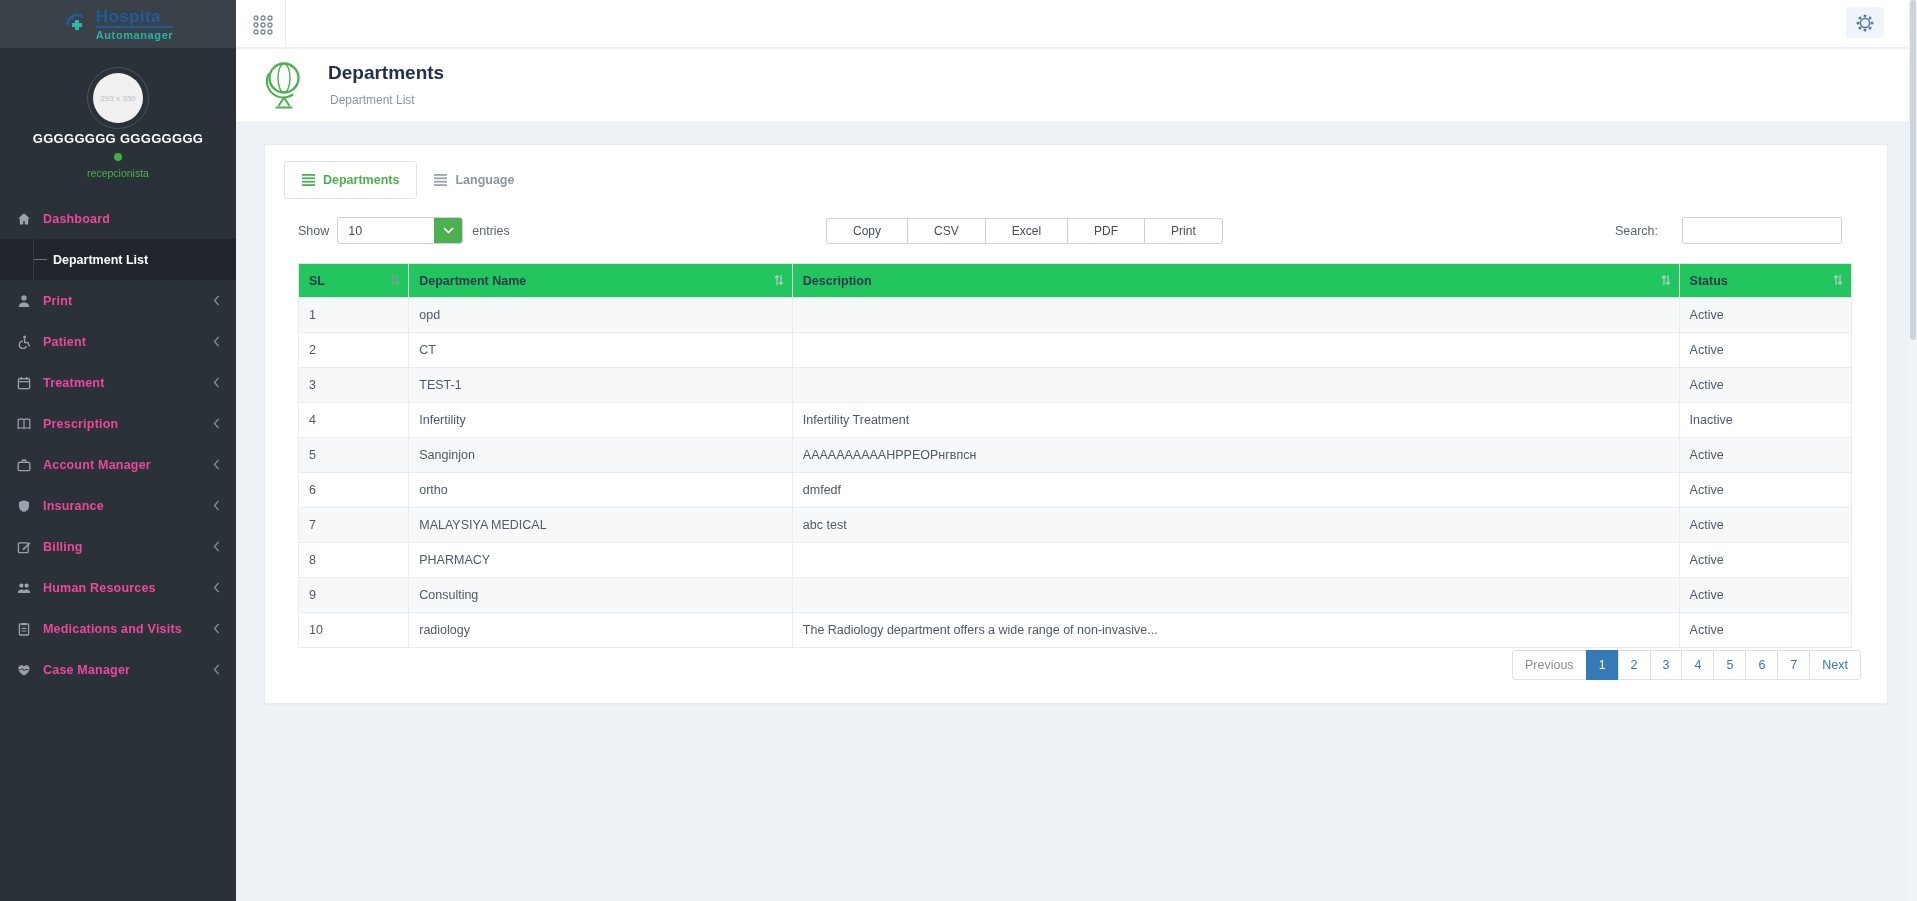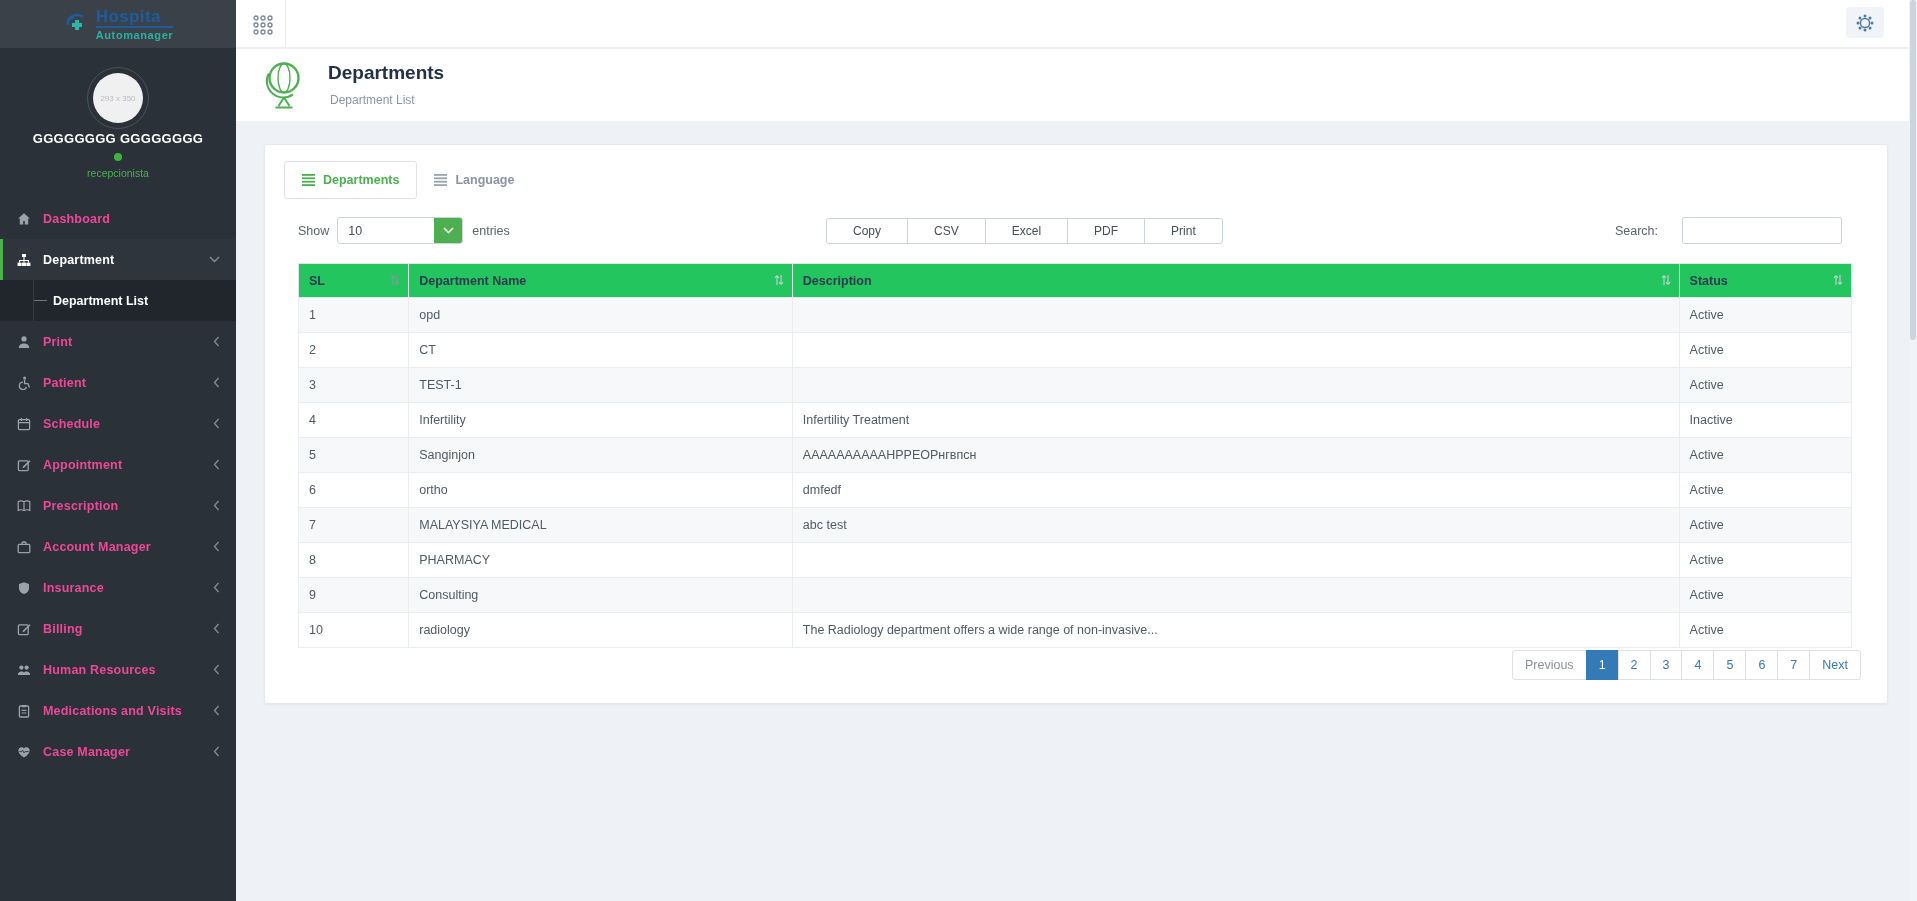--- a/index.html
+++ b/index.html
@@ -116,39 +116,20 @@
   <nav class="menu">
     <div class="mi">
       <span class="mi-ic">
         <svg width="14" height="14" viewBox="0 0 14 14">
             <path d="M7 1.2 1.2 6.6h1.6v6h3.4V9h1.6v3.6h3.4v-6h1.6Z" fill="currentColor"></path>
           </svg>
       </span>
       <span class="mi-label">Dashboard</span>
     </div>
 
-    <div class="mi active">
-      <span class="mi-ic">
-        <svg width="14" height="14" viewBox="0 0 14 14">
-            <g fill="currentColor">
-              <rect x="5" y="1" width="4" height="3"></rect>
-              <rect x="0.6" y="9.6" width="4" height="3.4"></rect>
-              <rect x="5" y="9.6" width="4" height="3.4"></rect>
-              <rect x="9.4" y="9.6" width="4" height="3.4"></rect>
-            </g>
-            <path d="M7 4v2.5M2.6 9.6V7.5h8.8v2.1M7 6.5v3.1" stroke="currentColor" stroke-width="1.1" fill="none"></path>
-          </svg>
-      </span>
-      <span class="mi-label">Department</span>
-      <span class="mi-chev">
-        <svg width="11" height="7" viewBox="0 0 11 7">
-            <path d="m1 1 4.5 4.5L10 1" stroke="currentColor" stroke-width="1.4" fill="none"></path>
-          </svg>
-      </span>
-    </div>
     <div class="submenu">
       <div class="smi">
         <span class="tree"></span>
         <span class="smi-label">Department List</span>
       </div>
     </div>
 
     <div class="mi">
       <span class="mi-ic">
         <svg width="14" height="14" viewBox="0 0 14 14">
@@ -180,42 +161,28 @@
         </span>
     </div>
 
     <div class="mi">
       <span class="mi-ic">
         <svg width="14" height="14" viewBox="0 0 14 14">
             <rect x="1.4" y="2.6" width="11.2" height="10" rx="1" stroke="currentColor" stroke-width="1.3" fill="none"></rect>
             <path d="M1.4 5.6h11.2M4.4 1v3M9.6 1v3" stroke="currentColor" stroke-width="1.3" fill="none"></path>
           </svg>
       </span>
-      <span class="mi-label">Schedule</span>
-      <span class="mi-chev">
-          <svg width="7" height="11" viewBox="0 0 7 11">
-            <path d="M5.5 1 1.5 5.5l4 4.5" stroke="currentColor" stroke-width="1.3" fill="none"></path>
-          </svg>
-        </span>
-    </div>
-
-    <div class="mi">
-      <span class="mi-ic">
-        <svg width="14" height="14" viewBox="0 0 14 14">
-            <rect x="1.4" y="2.8" width="9.8" height="9.8" rx="1" stroke="currentColor" stroke-width="1.3" fill="none"></rect>
-            <path d="m6 8.6 6.4-6.4 1.1 1.1L7.1 9.7l-1.6.5Z" fill="currentColor"></path>
-          </svg>
-      </span>
-      <span class="mi-label">Appointment</span>
-      <span class="mi-chev">
-          <svg width="7" height="11" viewBox="0 0 7 11">
-            <path d="M5.5 1 1.5 5.5l4 4.5" stroke="currentColor" stroke-width="1.3" fill="none"></path>
-          </svg>
-        </span>
-    </div>
+      <span class="mi-label">Treatment</span>
+      <span class="mi-chev">
+          <svg width="7" height="11" viewBox="0 0 7 11">
+            <path d="M5.5 1 1.5 5.5l4 4.5" stroke="currentColor" stroke-width="1.3" fill="none"></path>
+          </svg>
+        </span>
+    </div>
+
 
     <div class="mi">
       <span class="mi-ic">
         <svg width="14" height="14" viewBox="0 0 14 14">
             <path d="M1.2 2.6c1.9-.9 3.9-.9 5.8.2 1.9-1.1 3.9-1.1 5.8-.2v8.8c-1.9-.9-3.9-.9-5.8.2-1.9-1.1-3.9-1.1-5.8-.2Z" stroke="currentColor" stroke-width="1.2" fill="none"></path>
             <path d="M7 3.2v8.2" stroke="currentColor" stroke-width="1.2"></path>
           </svg>
       </span>
       <span class="mi-label">Prescription</span>
       <span class="mi-chev">

